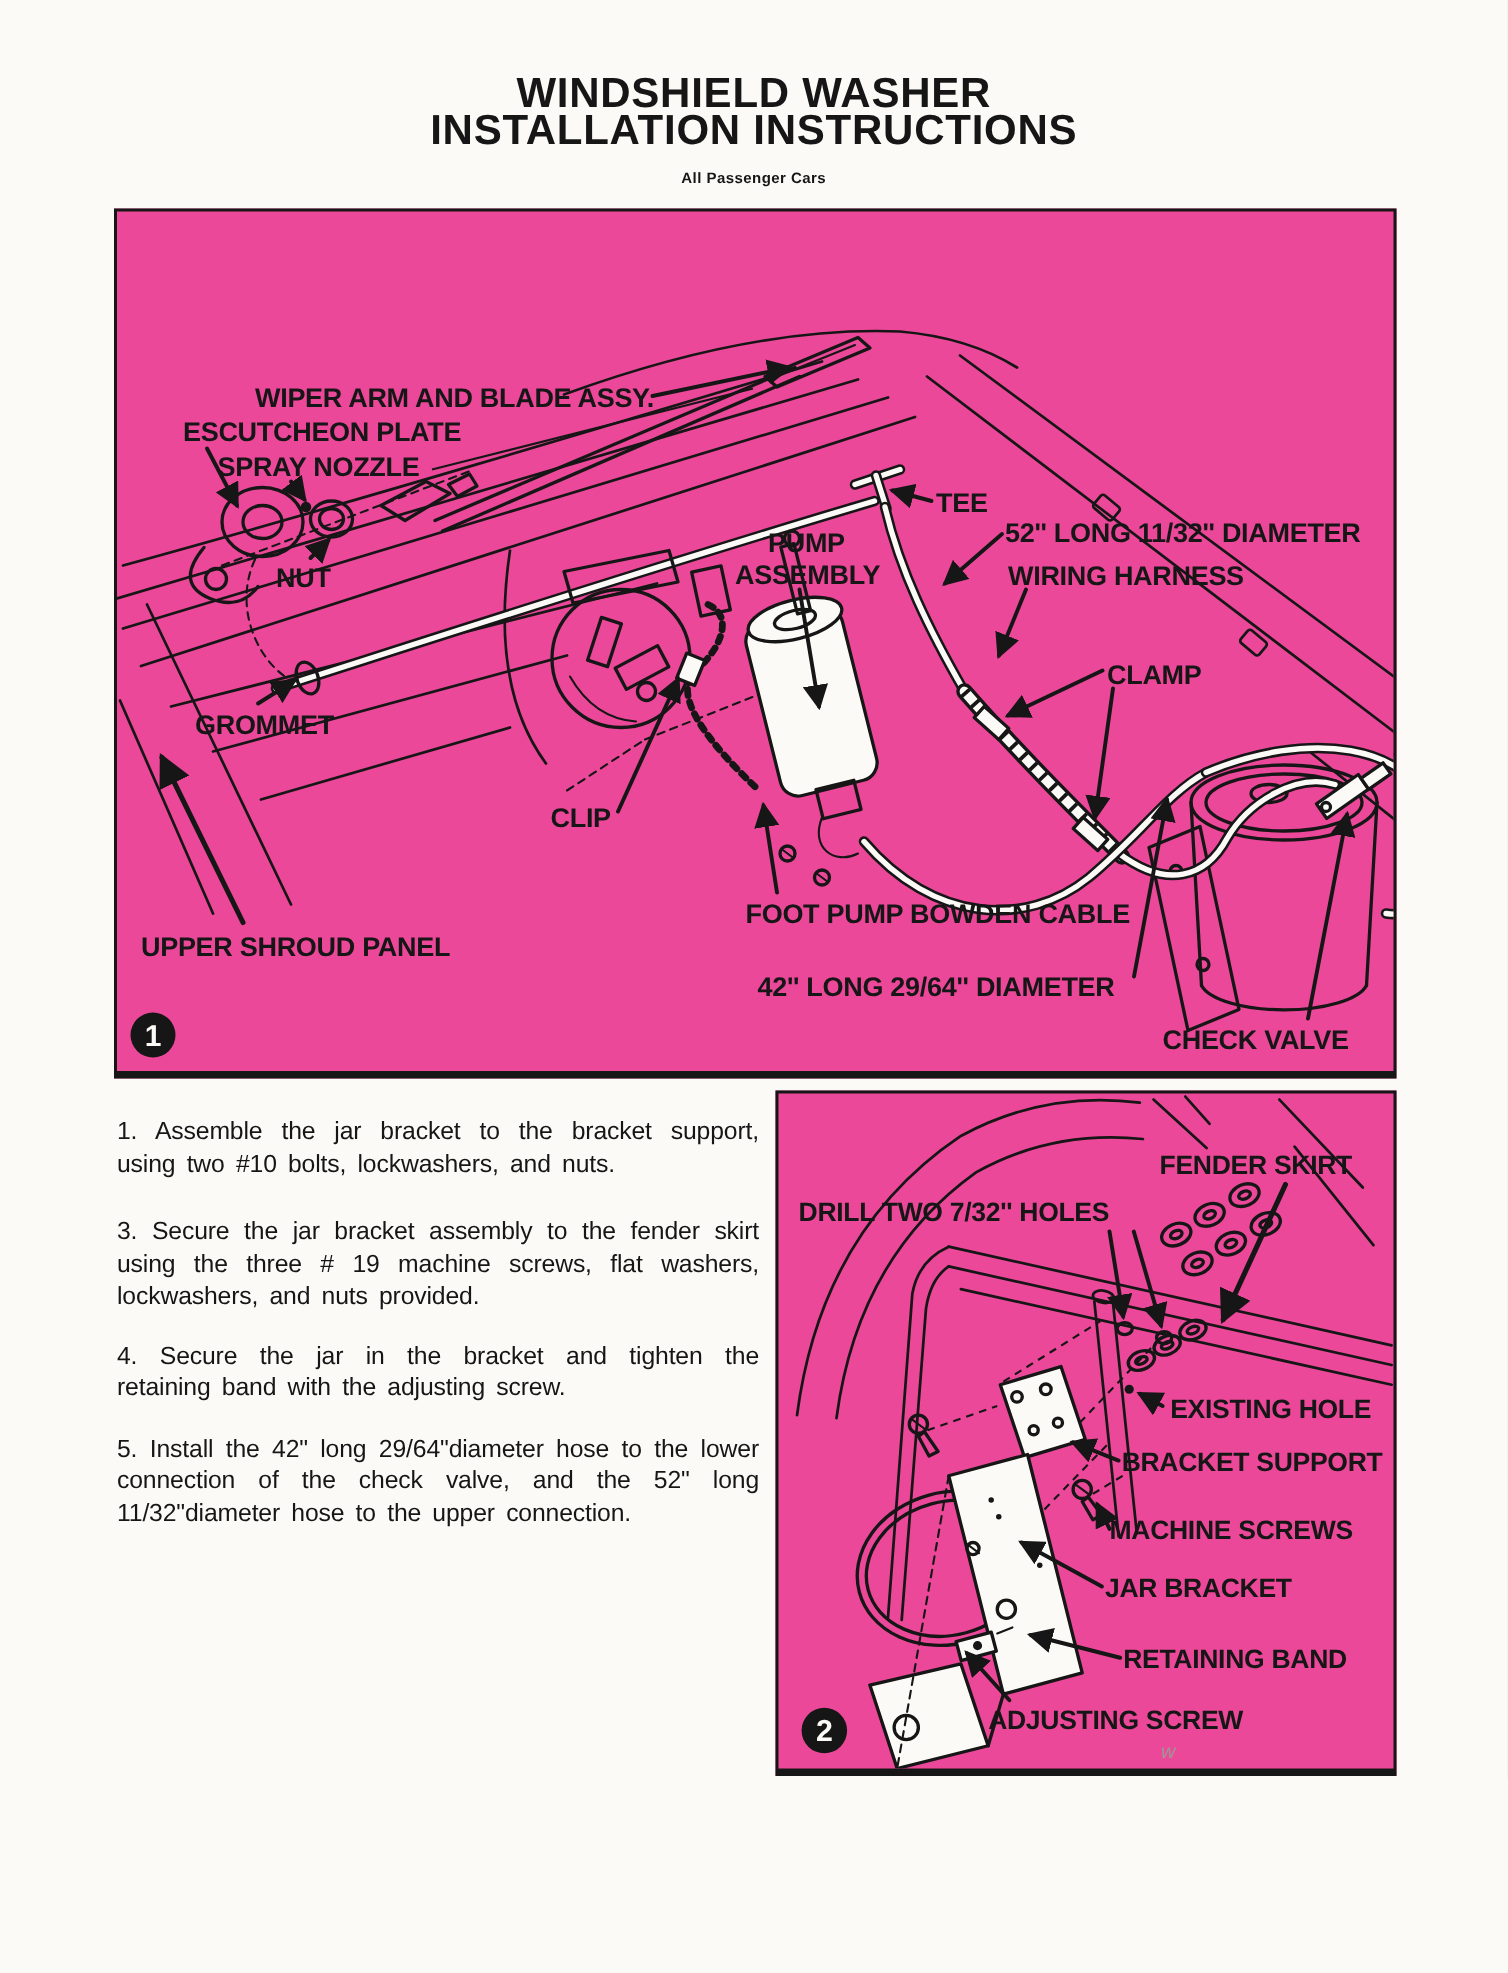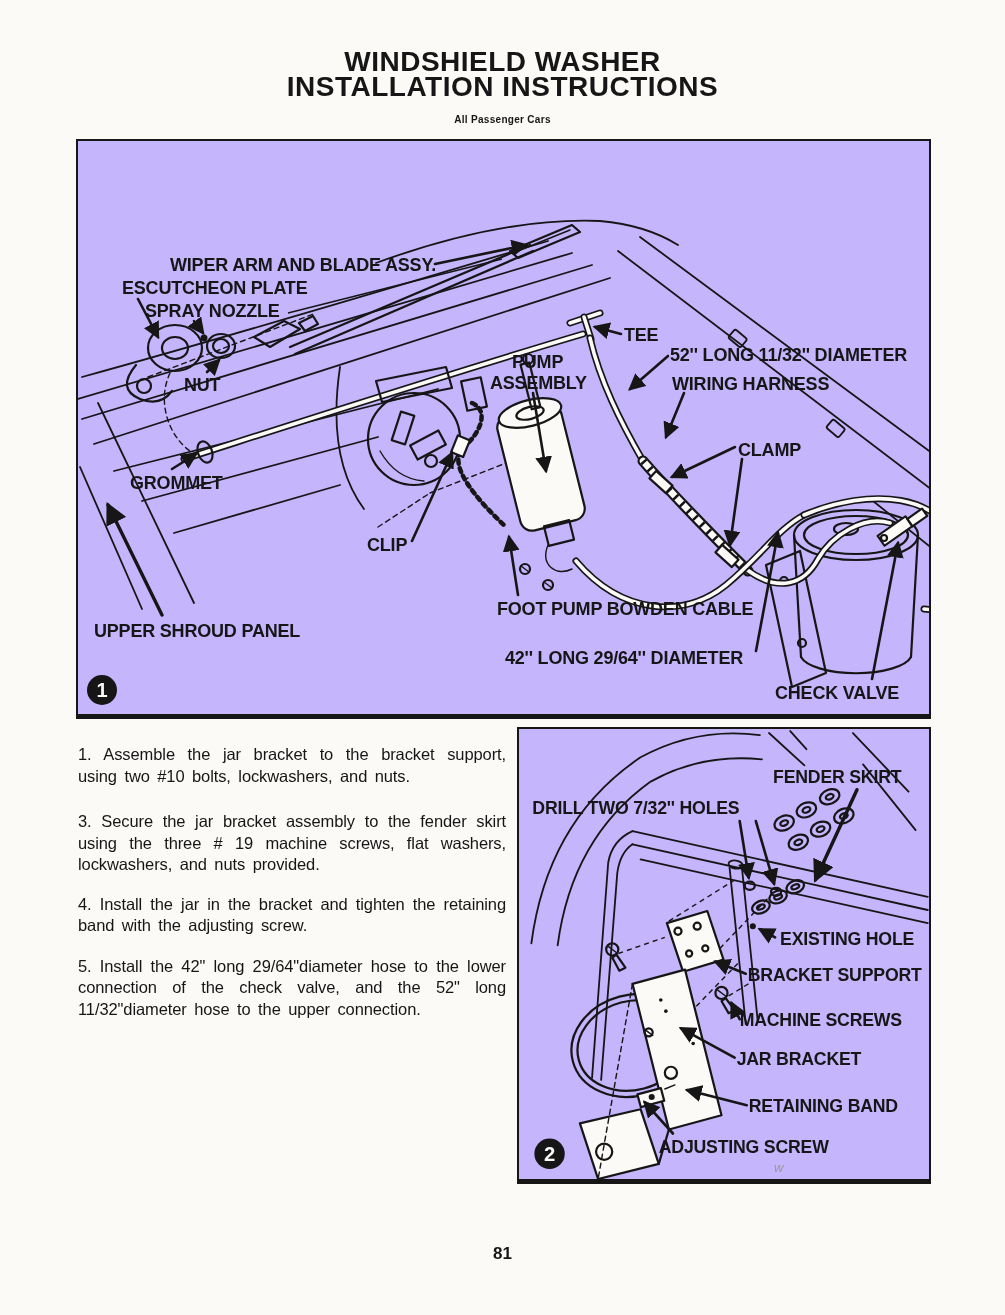--- a/index.html
+++ b/index.html
@@ -3,21 +3,21 @@
 <meta charset="utf-8">
 <style>
   html,body{margin:0;padding:0;background:#e8e8e6;}
   #page{position:relative;width:1005px;height:1315px;background:#fbfaf7;color:#161616;
         font-family:"Liberation Sans",sans-serif;overflow:hidden;}
   .ttl{position:absolute;left:0;width:1005px;text-align:center;font-weight:bold;
        letter-spacing:.5px;white-space:nowrap;}
   #title1{top:46px;font-size:28px;}
   #title2{top:71px;font-size:28px;}
   #subtitle{top:114px;font-size:10px;letter-spacing:.3px;}
-  .figbox{position:absolute;border:2.5px solid #161616;border-bottom-width:5px;background:#c4b5fd;}
+  .figbox{position:absolute;border:2.5px solid #161616;border-bottom-width:5px;background:#ec4899;}
   #fig1{left:76px;top:139px;width:851px;height:573px;}
   #fig2{left:517px;top:727px;width:410px;height:450px;}
   .figbox svg{position:absolute;left:0;top:0;width:100%;height:100%;}
   svg text{font-family:"Liberation Sans",sans-serif;font-weight:bold;fill:#161616;}
   .lbl{font-size:18px;letter-spacing:-0.2px;}
   .lbl2{font-size:17.5px;letter-spacing:-0.2px;}
   .badge-num{font-size:20px;fill:#fbfaf7;text-anchor:middle;}
   .wmark{font-size:13px;fill:#9a9a94;font-weight:normal;font-style:italic;}
   #instructions{position:absolute;left:78px;top:744px;width:428px;}
   #instructions p{margin:0 0 24px 0;font-size:16.5px;font-weight:normal;line-height:21.5px;
@@ -231,21 +231,21 @@
       <g>
         <circle cx="24" cy="549" r="15" class="fillInk"></circle>
         <text class="badge-num" x="24" y="556">1</text>
       </g>
     </svg>
   </div>
 
   <div id="instructions">
     <p><span>1.</span> <span>Assemble the jar bracket to the bracket support, using two #10 bolts, lockwashers, and nuts.</span></p>
     <p><span>3.</span> <span>Secure the jar bracket assembly to the fender skirt using the three # 19 machine screws, flat washers, lockwashers, and nuts provided.</span></p>
-    <p><span>4.</span> <span>Install the jar in the bracket and tighten the retaining band with the adjusting screw.</span></p>
+    <p><span>4.</span> <span>Secure the jar in the bracket and tighten the retaining band with the adjusting screw.</span></p>
     <p><span>5.</span> <span>Install the 42" long 29/64"diameter hose to the lower connection of the check valve, and the 52" long 11/32"diameter hose to the upper connection.</span></p>
   </div>
 
   <div class="figbox" id="fig2">
     <svg viewBox="0 0 405 445">
       <defs>
         <marker id="ah2" viewBox="0 0 10 10" refX="8.5" refY="5" markerWidth="6.5" markerHeight="6.5" orient="auto-start-reverse">
           <path d="M0,0 L10,5 L0,10 z" fill="#161616"></path>
         </marker>
       </defs>
@@ -371,15 +371,14 @@
 
       <text class="wmark" x="252" y="438">w</text>
 
       <g>
         <circle cx="30" cy="420" r="15" class="fillInk"></circle>
         <text class="badge-num" x="30" y="427">2</text>
       </g>
     </svg>
   </div>
 
-  <div id="pageno">81</div>
 
 </div>
 
 </body></html>

